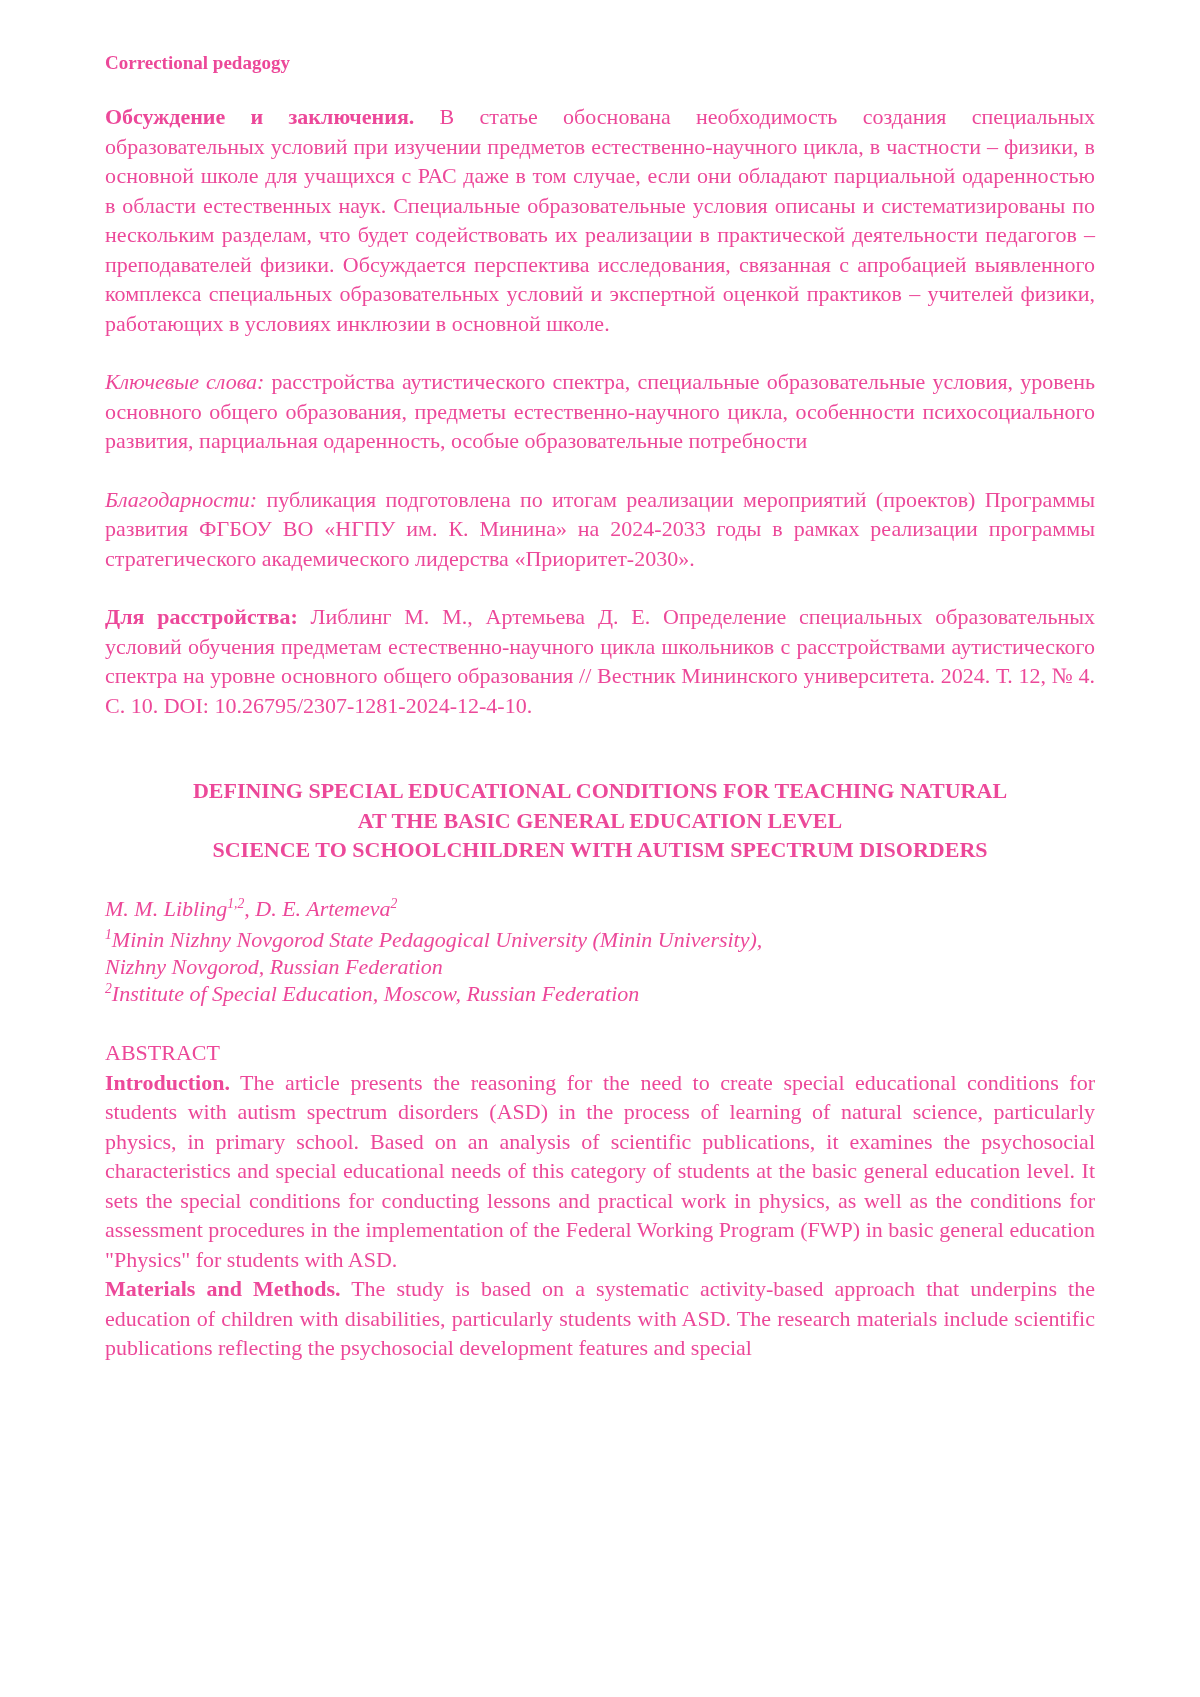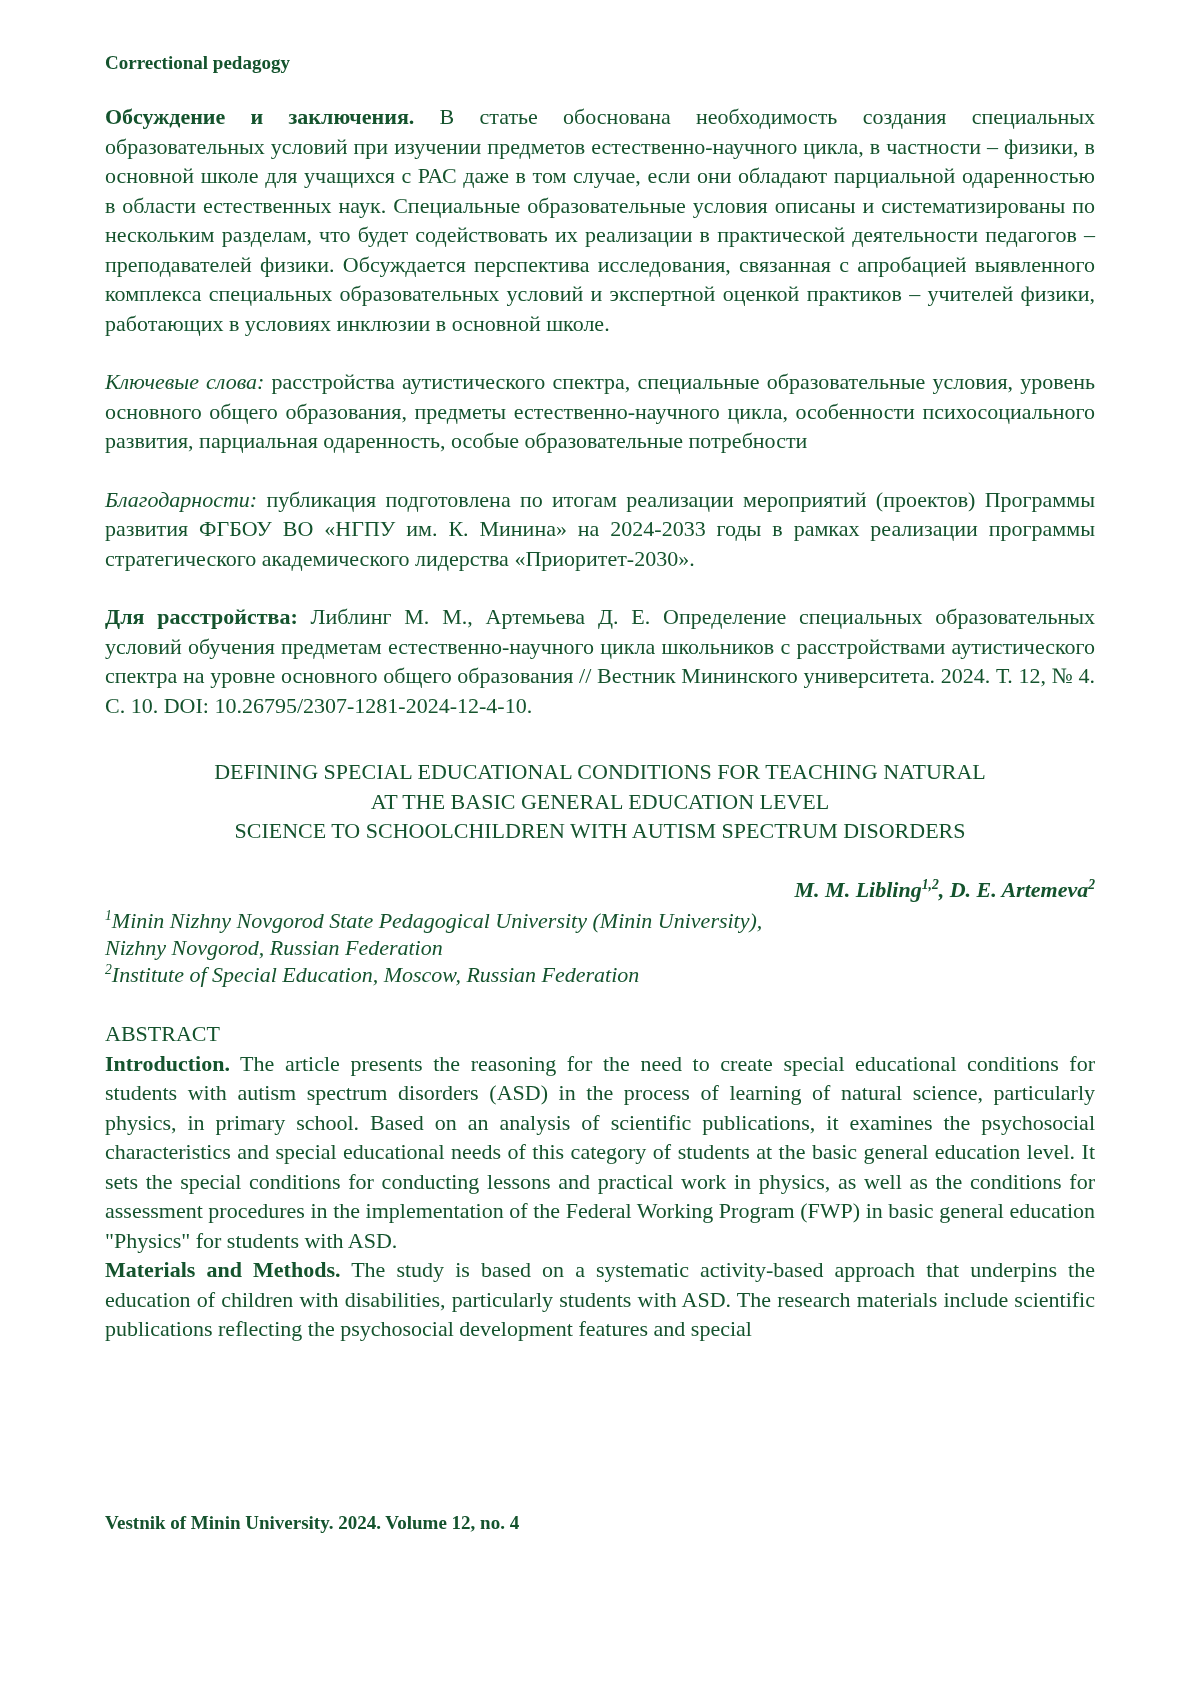--- a/index.html
+++ b/index.html
@@ -6,49 +6,49 @@
     margin: 0;
     padding: 0;
     background: #ffffff;
   }
   .page {
     position: relative;
     width: 1200px;
     height: 1697px;
     margin: 0 auto;
     background: #ffffff;
-    color: #14532d;
+    color: #ec4899;
     font-family: "Liberation Serif", serif;
     font-size: 22px;
     line-height: 29.5px;
     box-sizing: border-box;
     padding: 52px 105px 0 105px;
     overflow: hidden;
   }
   .running-header {
     font-weight: bold;
     font-size: 19px;
     line-height: 22px;
     margin-bottom: 28px;
   }
   .para {
     margin: 0 0 29px 0;
     text-align: justify;
   }
   .b { font-weight: bold; }
   .i { font-style: italic; }
   .title {
-    margin-top: 37px;
+    margin-top: 56px;
     text-align: center;
-    font-weight: normal;
+    font-weight: bold;
   }
   .authors {
     margin-top: 29px;
-    text-align: right;
-    font-weight: bold;
+    text-align: left;
+    font-weight: normal;
     font-style: italic;
   }
   .affiliations {
     margin-top: 3px;
     text-align: left;
     font-style: italic;
     line-height: 27px;
   }
   sup {
     font-size: 0.62em;
@@ -99,15 +99,14 @@
     <div><span>Nizhny Novgorod, Russian Federation</span></div>
     <div><sup>2</sup><span>Institute of Special Education, Moscow, Russian Federation</span></div>
   </div>
 
   <div class="abstract-heading">ABSTRACT</div>
 
   <p class="para abstract-para"><span class="b">Introduction.</span><span> The article presents the reasoning for the need to create special educational conditions for students with autism spectrum disorders (ASD) in the process of learning of natural science, particularly physics, in primary school. Based on an analysis of scientific publications, it examines the psychosocial characteristics and special educational needs of this category of students at the basic general education level. It sets the special conditions for conducting lessons and practical work in physics, as well as the conditions for assessment procedures in the implementation of the Federal Working Program (FWP) in basic general education "Physics" for students with ASD.</span></p>
 
   <p class="para abstract-para"><span class="b">Materials and Methods.</span><span> The study is based on a systematic activity-based approach that underpins the education of children with disabilities, particularly students with ASD. The research materials include scientific publications reflecting the psychosocial development features and special</span></p>
 
-  <div class="footer">Vestnik of Minin University. 2024. Volume 12, no. 4</div>
 
 </div>
 
 </body></html>

